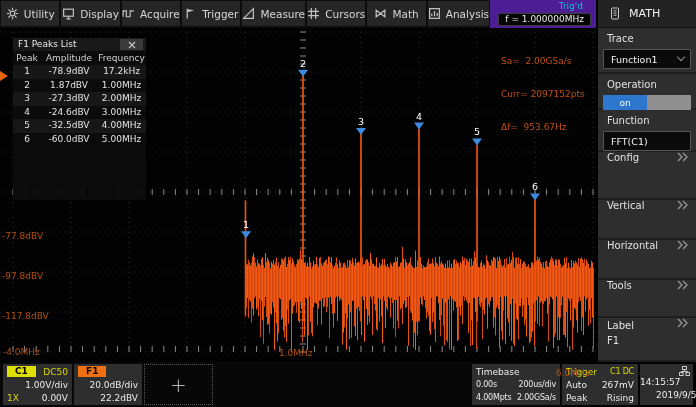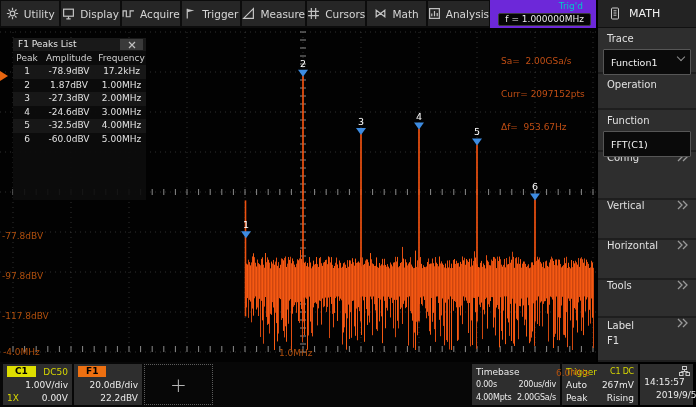--- a/index.html
+++ b/index.html
@@ -4,21 +4,21 @@
 <style>
   *{box-sizing:border-box;margin:0;padding:0}
   body{background:#111;font-family:"DejaVu Sans",sans-serif}
   .screen{position:relative;width:696px;height:407px;background:#000;overflow:hidden;color:#ddd;font-family:"DejaVu Sans",sans-serif}
 
   
   .topbar{position:absolute;left:0;top:0;width:596px;height:28px;background:#0c0c0c;display:flex}
   .menu{flex:1;display:flex}
   .menu-item{flex:1;display:flex;align-items:center;justify-content:center;gap:5px;background:#262626;margin:1px 1px 2px 1px;font-size:10.5px;color:#d6d6d6;cursor:default}
   .menu-item svg{flex:none}
-  .trig-box{width:106px;position:relative;background:#6d28d9}
+  .trig-box{width:106px;position:relative;background:#4c1d95}
   .trig-status{position:absolute;right:13px;top:1px;font-size:9px;color:#00c8c8}
   .trig-freq{position:absolute;right:5px;top:13px;font-size:9px;color:#ececec;border:1px solid #3c3c3c;background:#050505;padding:0 6px;line-height:11px;border-radius:2px}
 
   
   .plot{position:absolute;left:0;top:28px;width:596px;height:334px;background:#020202}
   .plot svg.fft{position:absolute;left:0;top:0}
   .ylab{position:absolute;left:2px;font-size:9px;color:#b1500e;z-index:1}
   .xlab{position:absolute;font-size:9px;color:#b1500e;z-index:1}
   .acq{position:absolute;left:501px;top:6px;font-size:9px;line-height:11px;color:#c04e14;z-index:1;white-space:pre}
   .f1-arrow{position:absolute;left:0;top:43px;width:0;height:0;border-top:5px solid transparent;border-bottom:5px solid transparent;border-left:8px solid #e8650f;z-index:2}
@@ -32,42 +32,42 @@
   .peaks-row:nth-child(odd){background:rgba(255,255,255,.05)}
   .c-peak{width:28px;text-align:center}
   .c-amp{width:56px;text-align:center}
   .c-frq{width:49px;text-align:center}
 
   
   .rpanel{position:absolute;left:596px;top:0;width:100px;height:362px;background:#2e2e2e;border-left:2px solid #000}
   .rp-header{height:28px;background:#232323;display:flex;align-items:center;gap:8px;padding-left:11px;font-size:11px;color:#f0f0f0;border-bottom:1px solid #111}
   .rp-sec{border-bottom:2px solid #1e1e1e;padding:4px 5px 0 5px}
   .rp-label{font-size:10px;color:#e0e0e0;margin:1px 0 5px 4px}
-  .rp-value{height:26px;background:#0a0a0a;border:1px solid #565656;color:#f4f4f4;font-size:9.5px;display:flex;align-items:center;padding:0 7px;position:relative;border-radius:1px}
+  .rp-value{height:20px;background:#0a0a0a;border:1px solid #565656;color:#f4f4f4;font-size:9.5px;display:flex;align-items:center;padding:0 7px;position:relative;border-radius:1px}
   .chev-down{position:absolute;right:6px;top:4px;width:6px;height:6px;border-right:1.5px solid #909090;border-bottom:1.5px solid #909090;transform:rotate(45deg)}
   .toggle{height:15px;display:flex;margin:0 0 0 0}
   .toggle .t-on{width:50%;background:#2e77cf;color:#fff;font-size:9px;display:flex;align-items:center;justify-content:center}
   .toggle .t-off{width:50%;background:#8f8f8f}
   .rp-row{display:flex;align-items:flex-start;justify-content:space-between;padding:0 8px 0 9px;border-bottom:2px solid #1e1e1e;font-size:10px;color:#e0e0e0}
   .rp-row .two-line div{line-height:15px}
 
   
   .bottombar{position:absolute;left:0;top:362px;width:563px;height:45px;background:#070707}
   .bbox{position:absolute;top:2px;height:41px;background:#2e2e2e;font-size:9px;color:#ececec;padding:1px 0}
   .bline{display:flex;justify-content:space-between;align-items:center;height:13px;padding:0 4px}
   .badge{display:inline-block;color:#000;font-weight:bold;font-size:9px;line-height:11px;padding:0 8px}
   .badge-c1{background:#dede00}
   .badge-f1{background:#ee7011}
   .yellow{color:#d8d800}
   .addbox{left:144px;width:69px;background:transparent;border:1px dotted #5c5c5c;display:flex;align-items:center;justify-content:center}
   .addbox span{color:#b5b5b5;font-size:20px;font-weight:100;line-height:20px}
   .small8{font-size:8px;letter-spacing:-.2px}
   .dt{position:relative;text-align:center}
   .dt .net{position:absolute;right:3px;top:2px}
-  .dt .t1{position:absolute;left:0;right:4px;top:13px;text-align:center}
+  .dt .t1{position:absolute;left:0;right:4px;top:13px;text-align:left}
   .dt .t2{position:absolute;left:16px;right:4px;top:26px;text-align:right}
 </style>
 </head>
 <body>
 
 <div class="screen">
 
   <div class="topbar">
     <div class="menu">
       <div class="menu-item">
@@ -744,20 +744,24 @@
     <div class="rp-sec" style="height:46px">
       <div class="rp-label">Trace</div>
       <div class="rp-value">
         <span>Function1</span>
         <span class="chev-down"></span>
       </div>
     </div>
 
     <div class="rp-sec" style="height:36px">
       <div class="rp-label">Operation</div>
+      <div class="toggle">
+        <span class="t-on">on</span>
+        <span class="t-off"></span>
+      </div>
     </div>
 
     <div class="rp-sec" style="height:42px">
       <div class="rp-label">Function</div>
       <div class="rp-value">
         <span>FFT(C1)</span>
       </div>
     </div>
 
     <div class="rp-row" style="height:48px">

